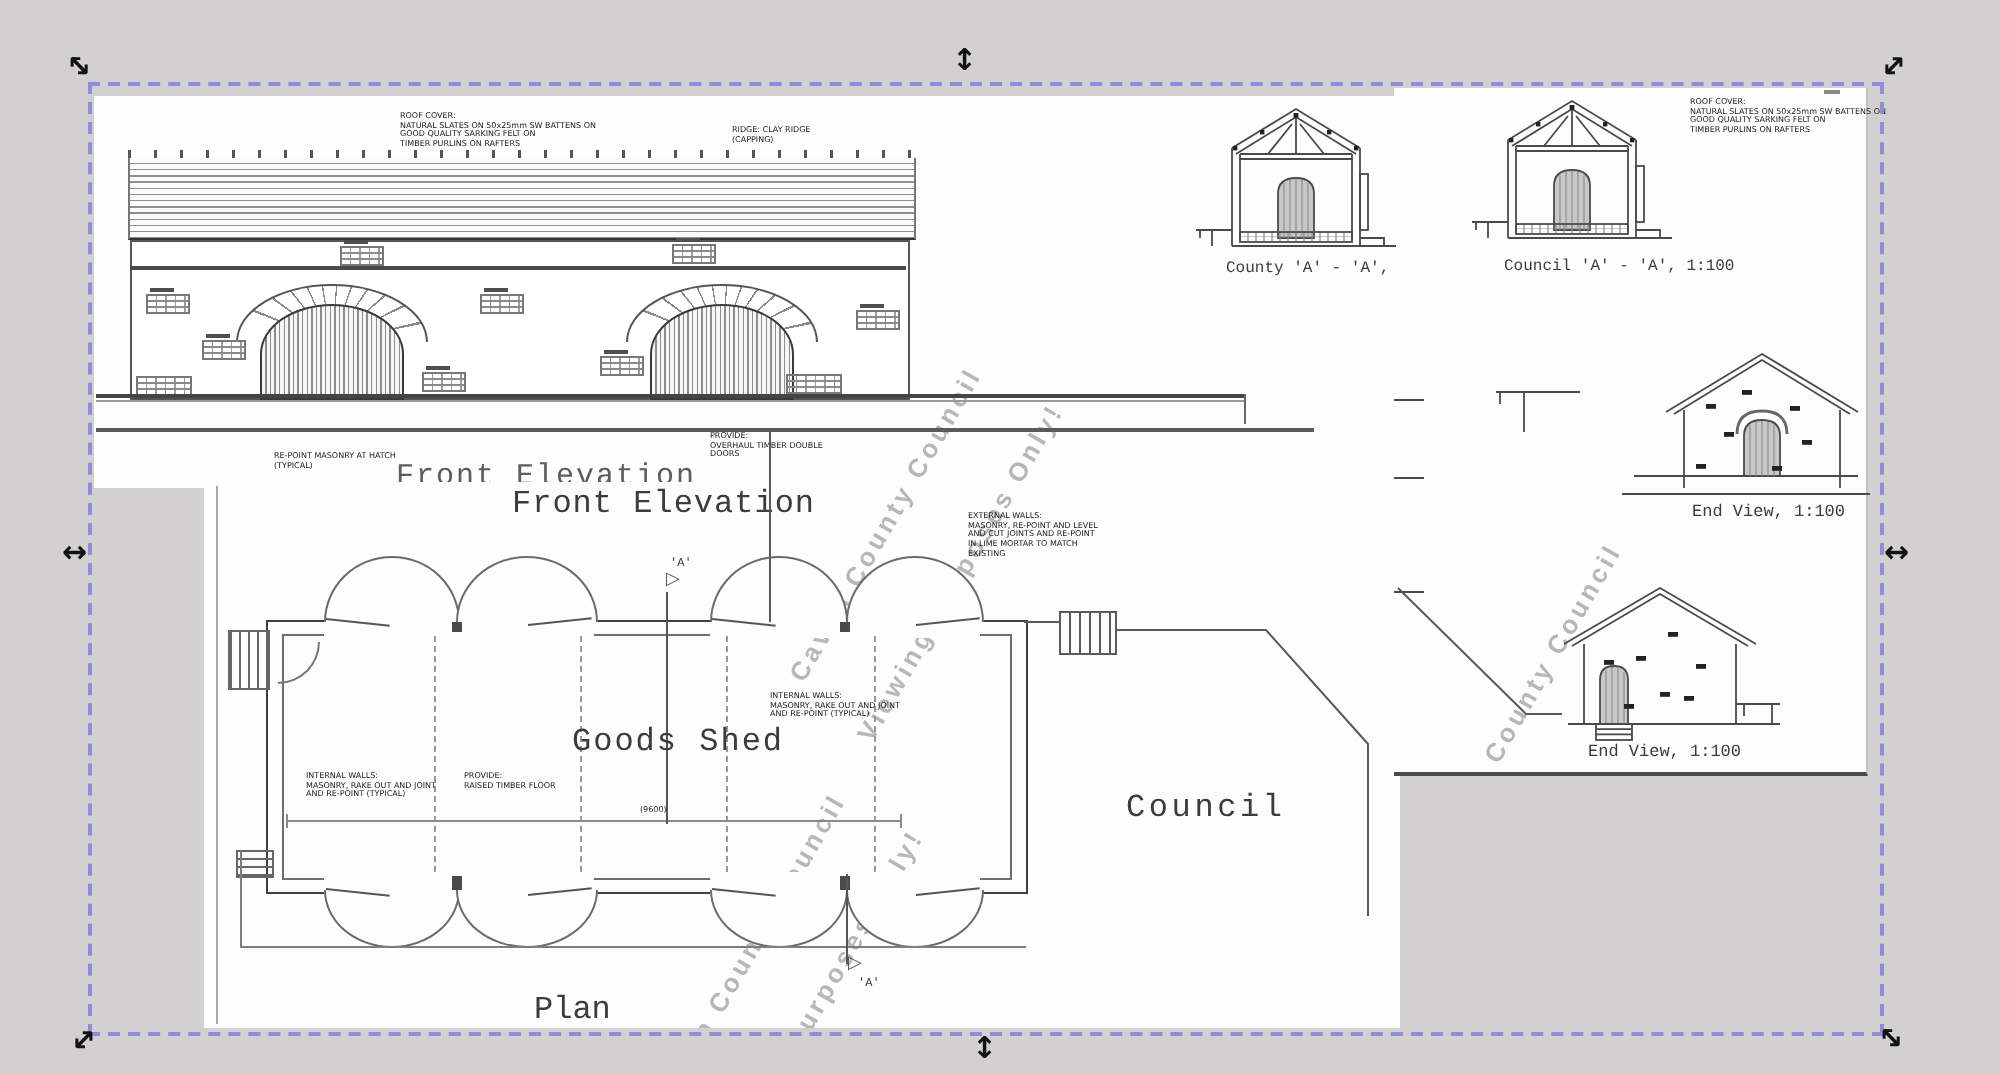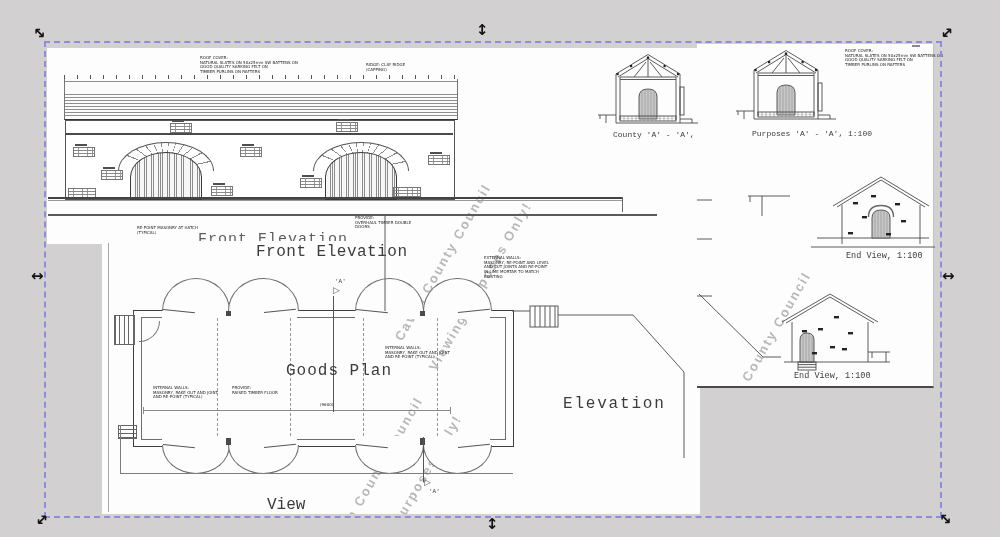--- a/index.html
+++ b/index.html
@@ -192,23 +192,23 @@
 <div class="hl" style="left:120px;top:473px;width:393px;height:1px;background:#7d7d7d;"></div>
 <div class="vl" style="left:120px;top:425px;width:1px;height:49px;background:#7d7d7d;"></div>
 
 <div class="cap" style="left:335px;top:278px;font-size:6px;">'A'</div>
 <div class="flag" style="left:333px;top:286px;">▷</div>
 <div class="vl" style="left:333px;top:296px;width:1px;height:116px;"></div>
 <div class="vl" style="left:423px;top:437px;width:1px;height:45px;"></div>
 <div class="flag" style="left:424px;top:478px;">▷</div>
 <div class="cap" style="left:429px;top:488px;font-size:6px;">'A'</div>
 
-<div class="cap" style="left:286px;top:362px;font-size:16px;letter-spacing:1px;">Goods Plan</div>
-<div class="cap" style="left:563px;top:395px;font-size:16px;letter-spacing:1.8px;">Elevation</div>
-<div class="cap" style="left:267px;top:496px;font-size:16px;">View</div>
+<div class="cap" style="left:286px;top:362px;font-size:16px;letter-spacing:1px;">Goods Shed</div>
+<div class="cap" style="left:563px;top:395px;font-size:16px;letter-spacing:1.8px;">Council</div>
+<div class="cap" style="left:267px;top:496px;font-size:16px;">Plan</div>
 
 <div class="mn" style="left:153px;top:386px;">
   <i>INTERNAL WALLS:</i>
     <i>MASONRY, RAKE OUT AND JOINT</i>
     <i>AND RE-POINT (TYPICAL)</i>
 </div>
 <div class="mn" style="left:232px;top:386px;">
   <i>PROVIDE:</i>
     <i>RAISED TIMBER FLOOR</i>
 </div>
@@ -290,21 +290,21 @@
     </g>
   </g>
 
   <g fill="none" stroke="#4a4a4a" stroke-width="0.9">
     <path d="M168,156 H210 M182,156 V176 M170,156 V162"></path>
     <path d="M117,160 H132 M117,199 H132 M117,256 H132"></path>
   </g>
 </svg>
 
 <div class="cap" style="left:613px;top:130px;font-size:8px;">County 'A' - 'A',</div>
-<div class="cap" style="left:752px;top:129px;font-size:8px;">Purposes 'A' - 'A', 1:100</div>
+<div class="cap" style="left:752px;top:129px;font-size:8px;">Council 'A' - 'A', 1:100</div>
 <div class="cap" style="left:846px;top:251px;font-size:8.5px;">End View, 1:100</div>
 <div class="cap" style="left:794px;top:371px;font-size:8.5px;">End View, 1:100</div>
 
 <div class="mn" style="left:845px;top:49px;">
   <i>ROOF COVER:</i>
     <i>NATURAL SLATES ON 50x25mm SW BATTENS ON</i>
     <i>GOOD QUALITY SARKING FELT ON</i>
     <i>TIMBER PURLINS ON RAFTERS</i>
 </div>
 <div class="hl" style="left:912px;top:45px;width:8px;height:2px;background:#8a8a8a;"></div>

